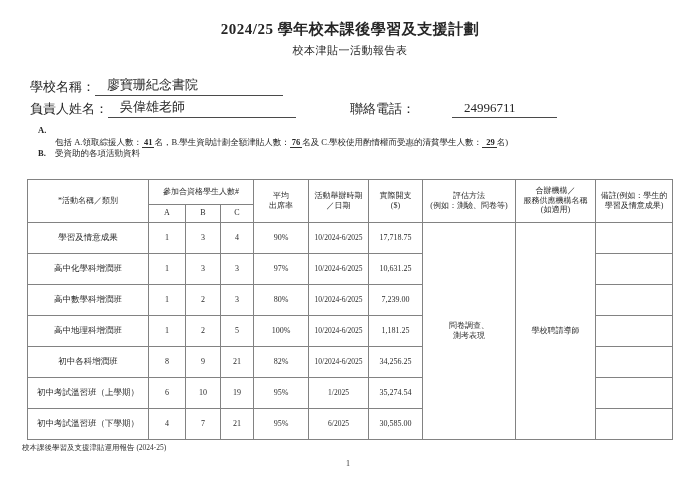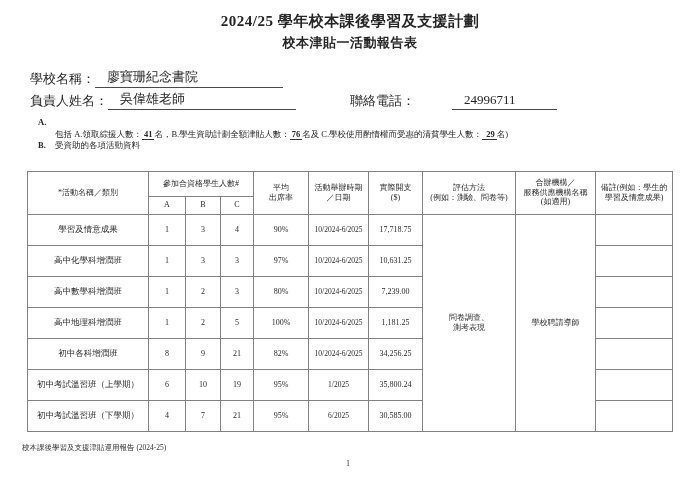--- a/index.html
+++ b/index.html
@@ -6,23 +6,23 @@
   .page {
     position:relative;
     width:700px; height:481px;
     margin:0 auto;
     background:#ffffff;
     font-family:"Liberation Serif","DejaVu Serif",serif;
     color:#262626;
     overflow:hidden;
   }
   
-  .title { text-align:center; padding-top:12px; }
+  .title { text-align:center; padding-top:20px; }
   .title-l1 { font-size:15px; font-weight:bold; letter-spacing:0.5px; line-height:19px; }
-  .title-l2 { font-size:13px; font-weight:bold; letter-spacing:0.5px; line-height:19px; margin-top:2px; }
+  .title-l2 { font-size:11px; font-weight:normal; letter-spacing:0.5px; line-height:19px; margin-top:2px; }
   
   .fields { margin:21px 0 0 30px; font-size:13px; }
   .frow { display:flex; align-items:flex-end; margin-bottom:7px; height:15px; }
   .flabel { white-space:nowrap; }
   .fvalue {
     display:inline-block;
     border-bottom:1px solid #4a4a4a;
     padding:0 4px 1px 12px;
     box-sizing:border-box;
     white-space:nowrap;
@@ -197,21 +197,21 @@
       <td>34,256.25</td>
       <td></td>
     </tr>
     <tr class="body-row">
       <td class="name-cell">初中考試溫習班（上學期）</td>
       <td>6</td>
       <td>10</td>
       <td>19</td>
       <td>95%</td>
       <td class="period-cell">1/2025</td>
-      <td>35,800.24</td>
+      <td>35,274.54</td>
       <td></td>
     </tr>
     <tr class="body-row">
       <td class="name-cell">初中考試溫習班（下學期）</td>
       <td>4</td>
       <td>7</td>
       <td>21</td>
       <td>95%</td>
       <td class="period-cell">6/2025</td>
       <td>30,585.00</td>

